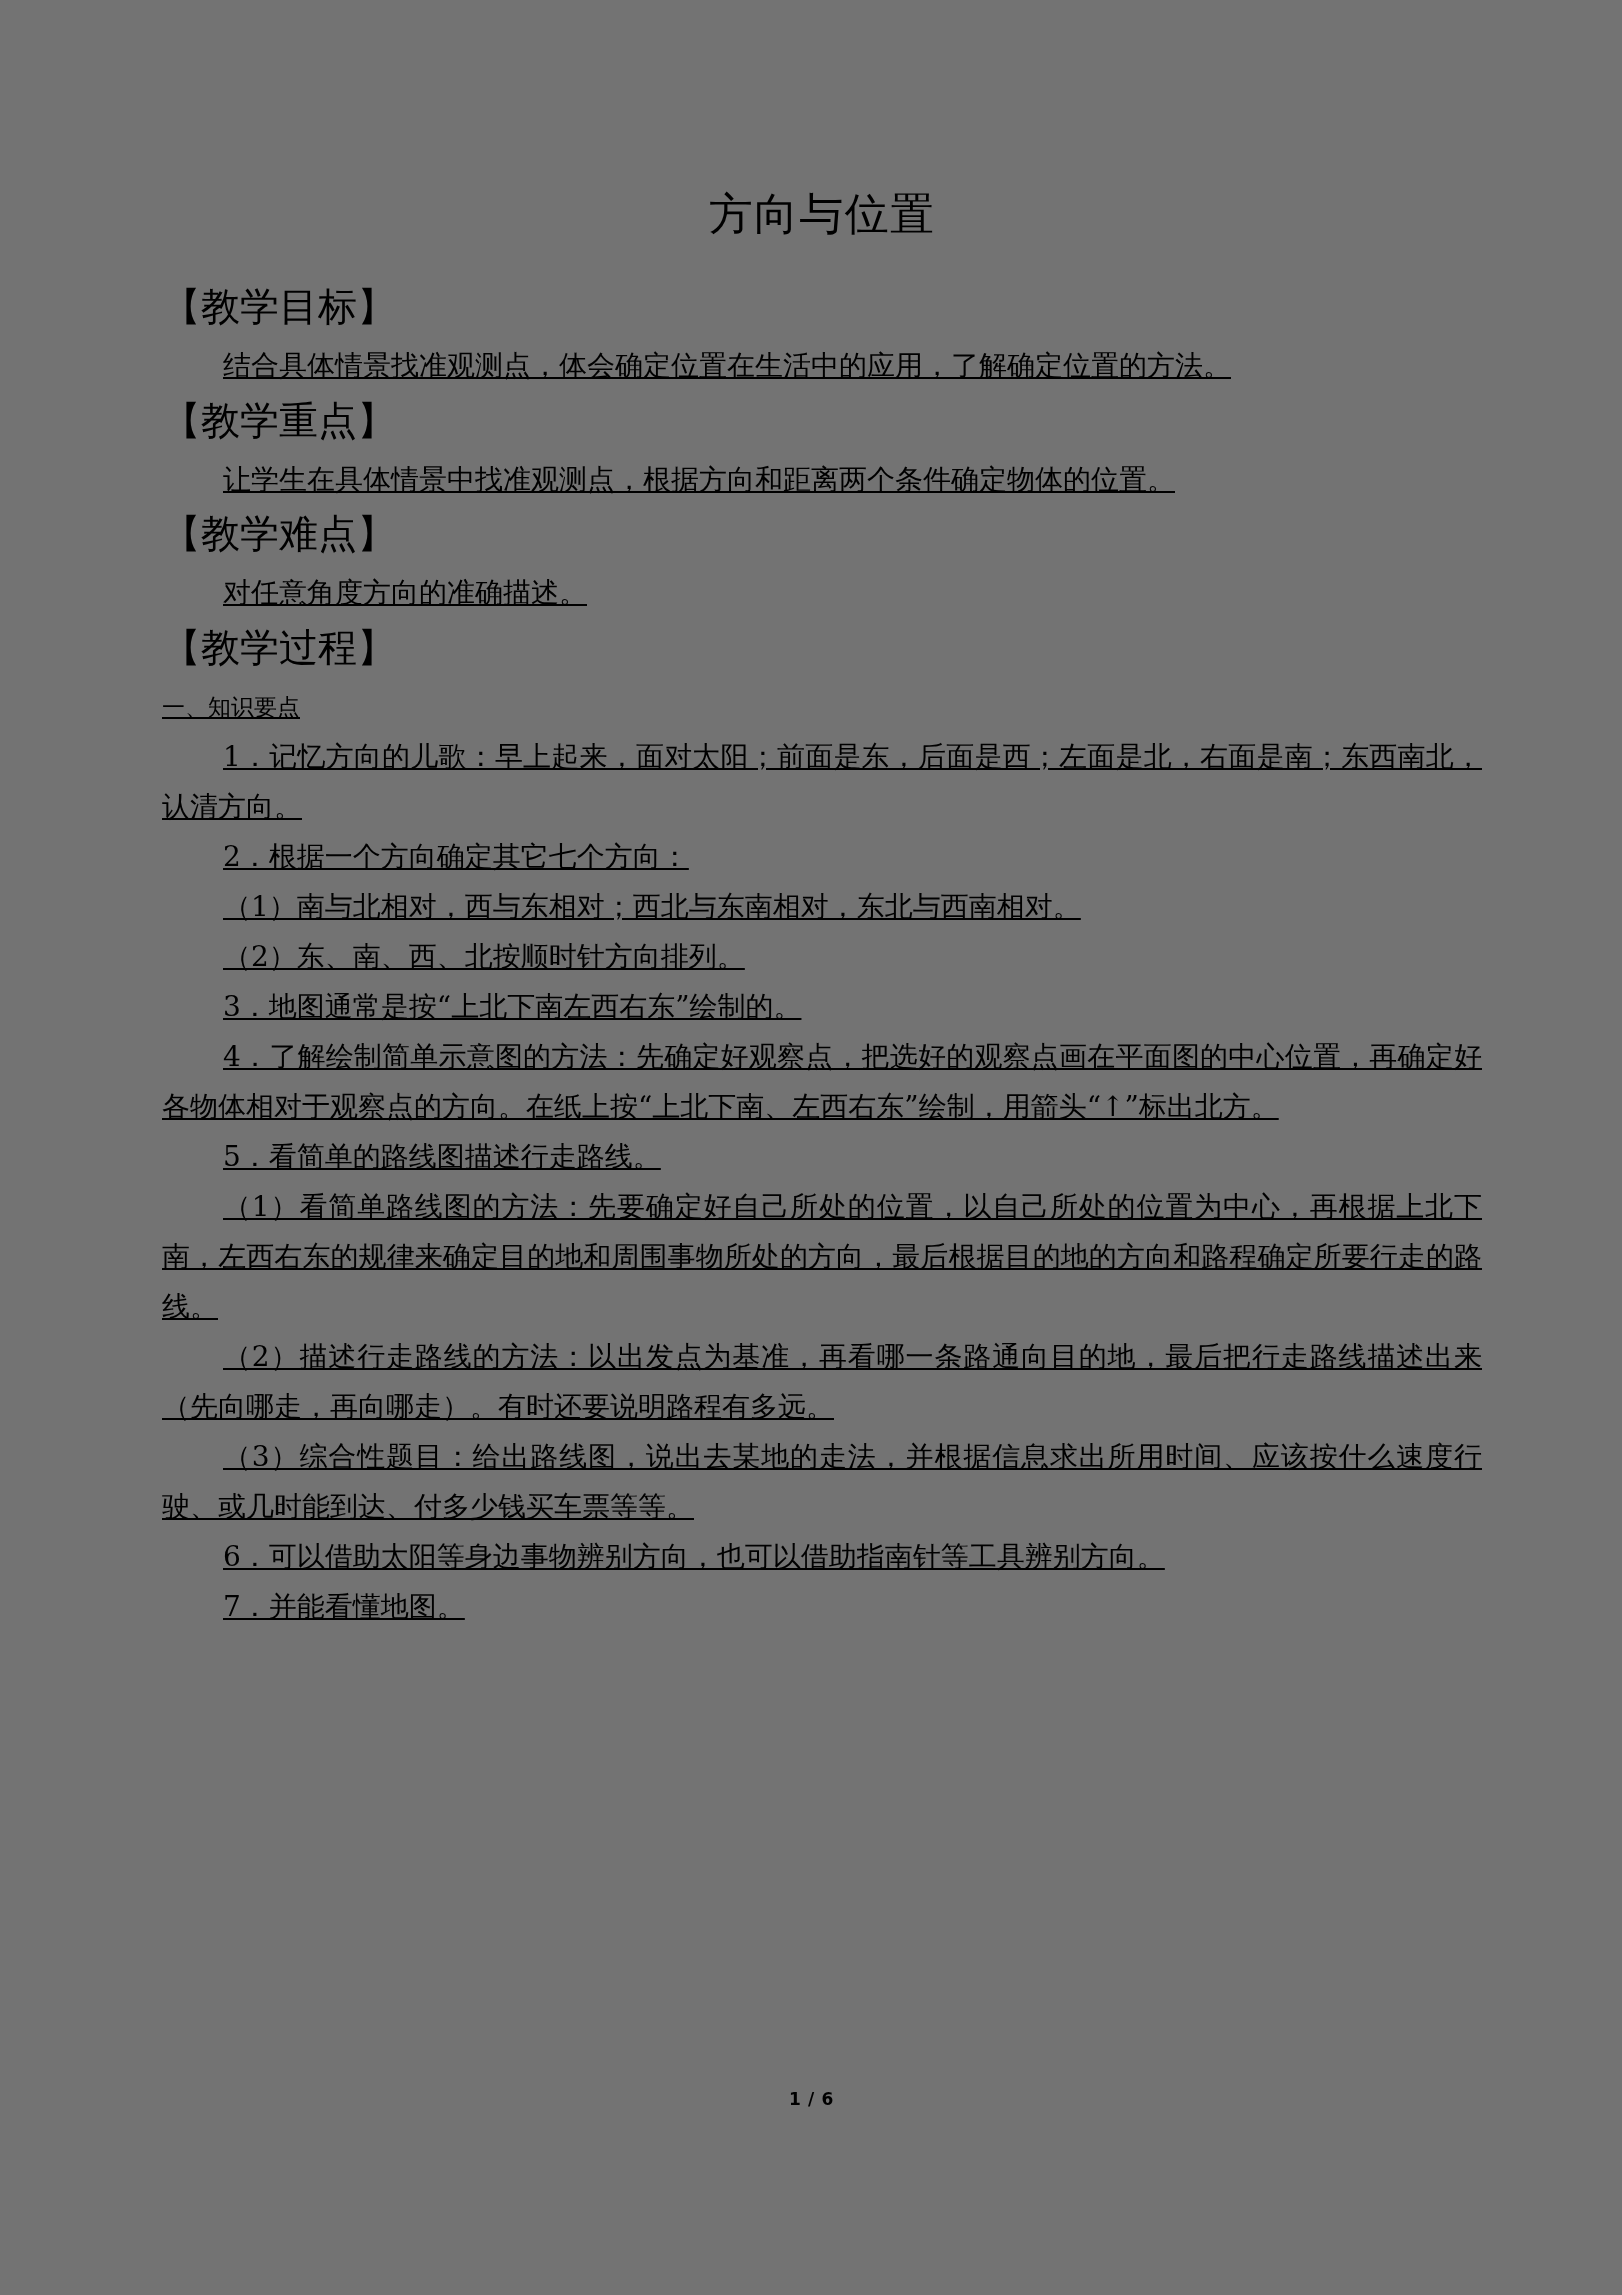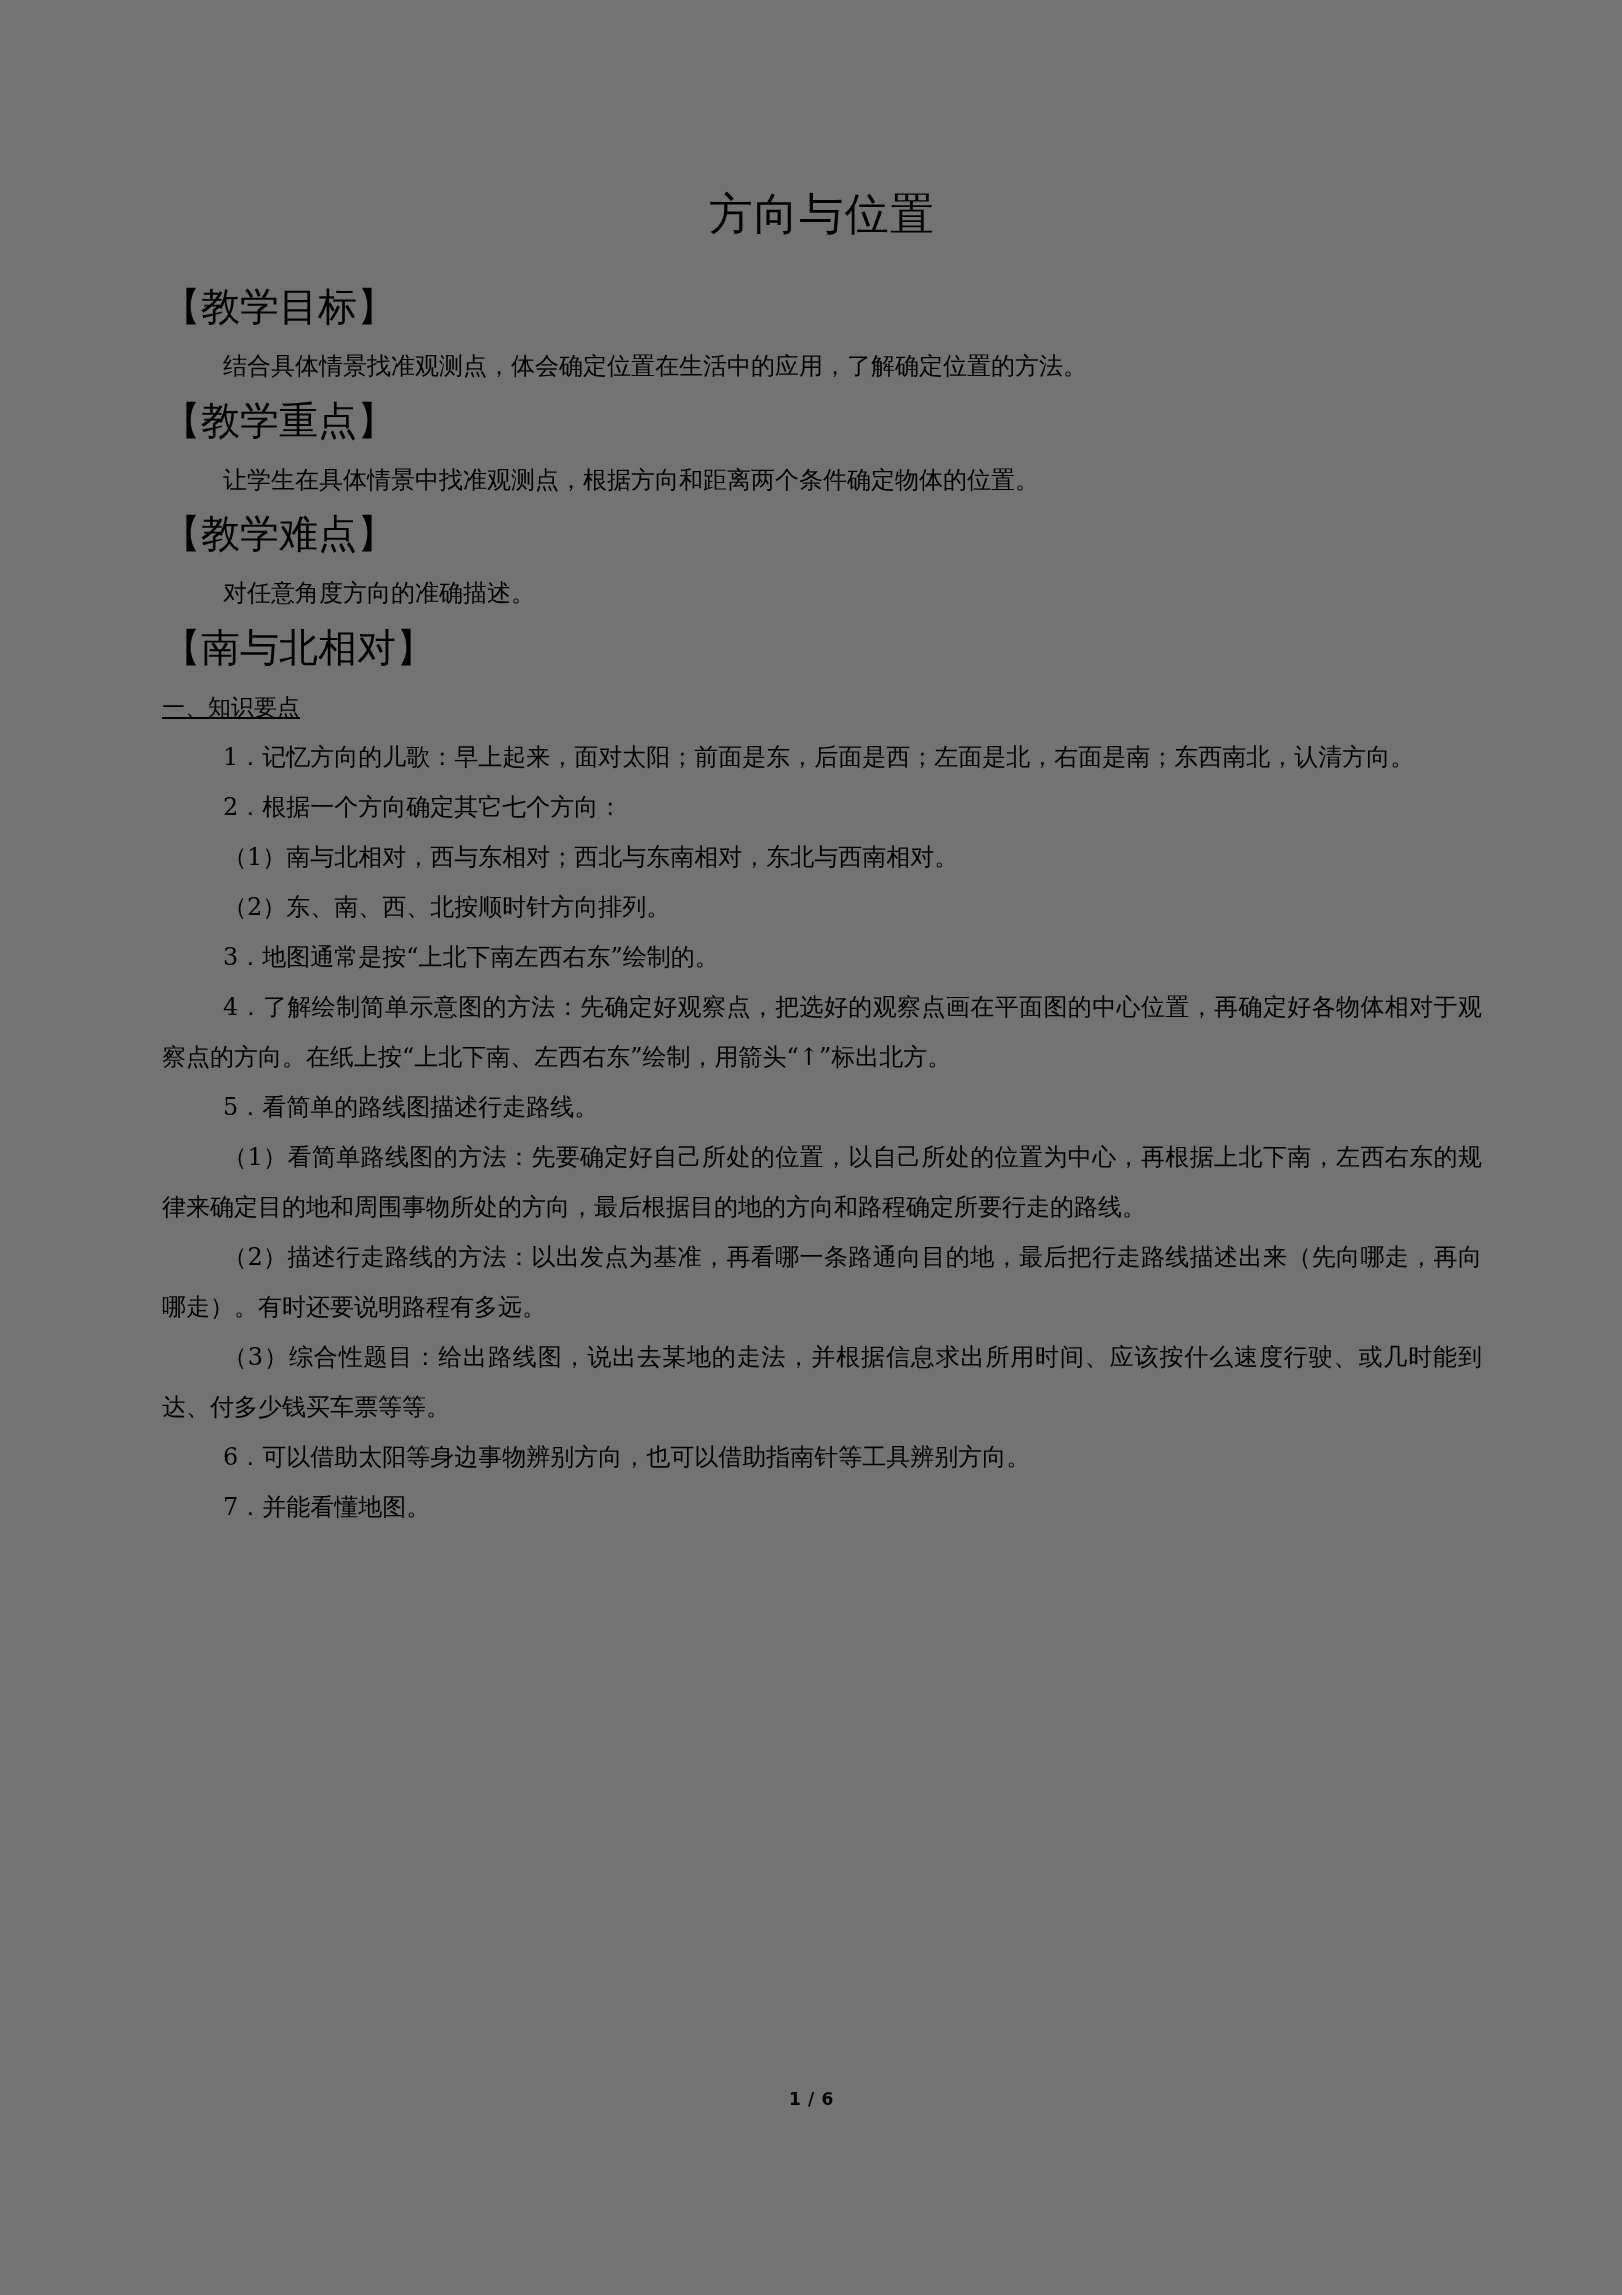--- a/index.html
+++ b/index.html
@@ -34,27 +34,28 @@
     white-space: pre;
   }
   .section-head {
     font-size: 39px;
     line-height: 1.05;
     letter-spacing: 0px;
     font-weight: normal;
     white-space: pre;
   }
   .para {
-    font-size: 24px;
+    font-size: 28px;
     line-height: 50px;
     text-align: justify;
     text-justify: inter-ideograph;
     text-indent: 61px;
     letter-spacing: 0px;
     word-break: break-all;
+    text-decoration: underline;
   }
   .para-noindent {
     font-size: 23px;
     line-height: 50px;
     text-align: justify;
     text-justify: inter-ideograph;
     text-indent: 0;
     letter-spacing: 0px;
     word-break: break-all;
     text-decoration: underline;
@@ -99,21 +100,21 @@
     <div class="para">让学生在具体情景中找准观测点，根据方向和距离两个条件确定物体的位置。</div>
 
     <div class="gap-small"></div>
 
     <div class="section-head">【教学难点】</div>
     <div class="gap-after-head"></div>
     <div class="para">对任意角度方向的准确描述。</div>
 
     <div class="gap-small"></div>
 
-    <div class="section-head">【南与北相对】</div>
+    <div class="section-head">【教学过程】</div>
     <div class="gap-after-head"></div>
 
     <div class="para-noindent">一、知识要点</div>
 
     <div class="para">1．记忆方向的儿歌：早上起来，面对太阳；前面是东，后面是西；左面是北，右面是南；东西南北，认清方向。</div>
     <div class="para">2．根据一个方向确定其它七个方向：</div>
     <div class="para">（1）南与北相对，西与东相对；西北与东南相对，东北与西南相对。</div>
     <div class="para">（2）东、南、西、北按顺时针方向排列。</div>
     <div class="para">3．地图通常是按“上北下南左西右东”绘制的。</div>
     <div class="para">4．了解绘制简单示意图的方法：先确定好观察点，把选好的观察点画在平面图的中心位置，再确定好各物体相对于观察点的方向。在纸上按“上北下南、左西右东”绘制，用箭头“↑”标出北方。</div>

